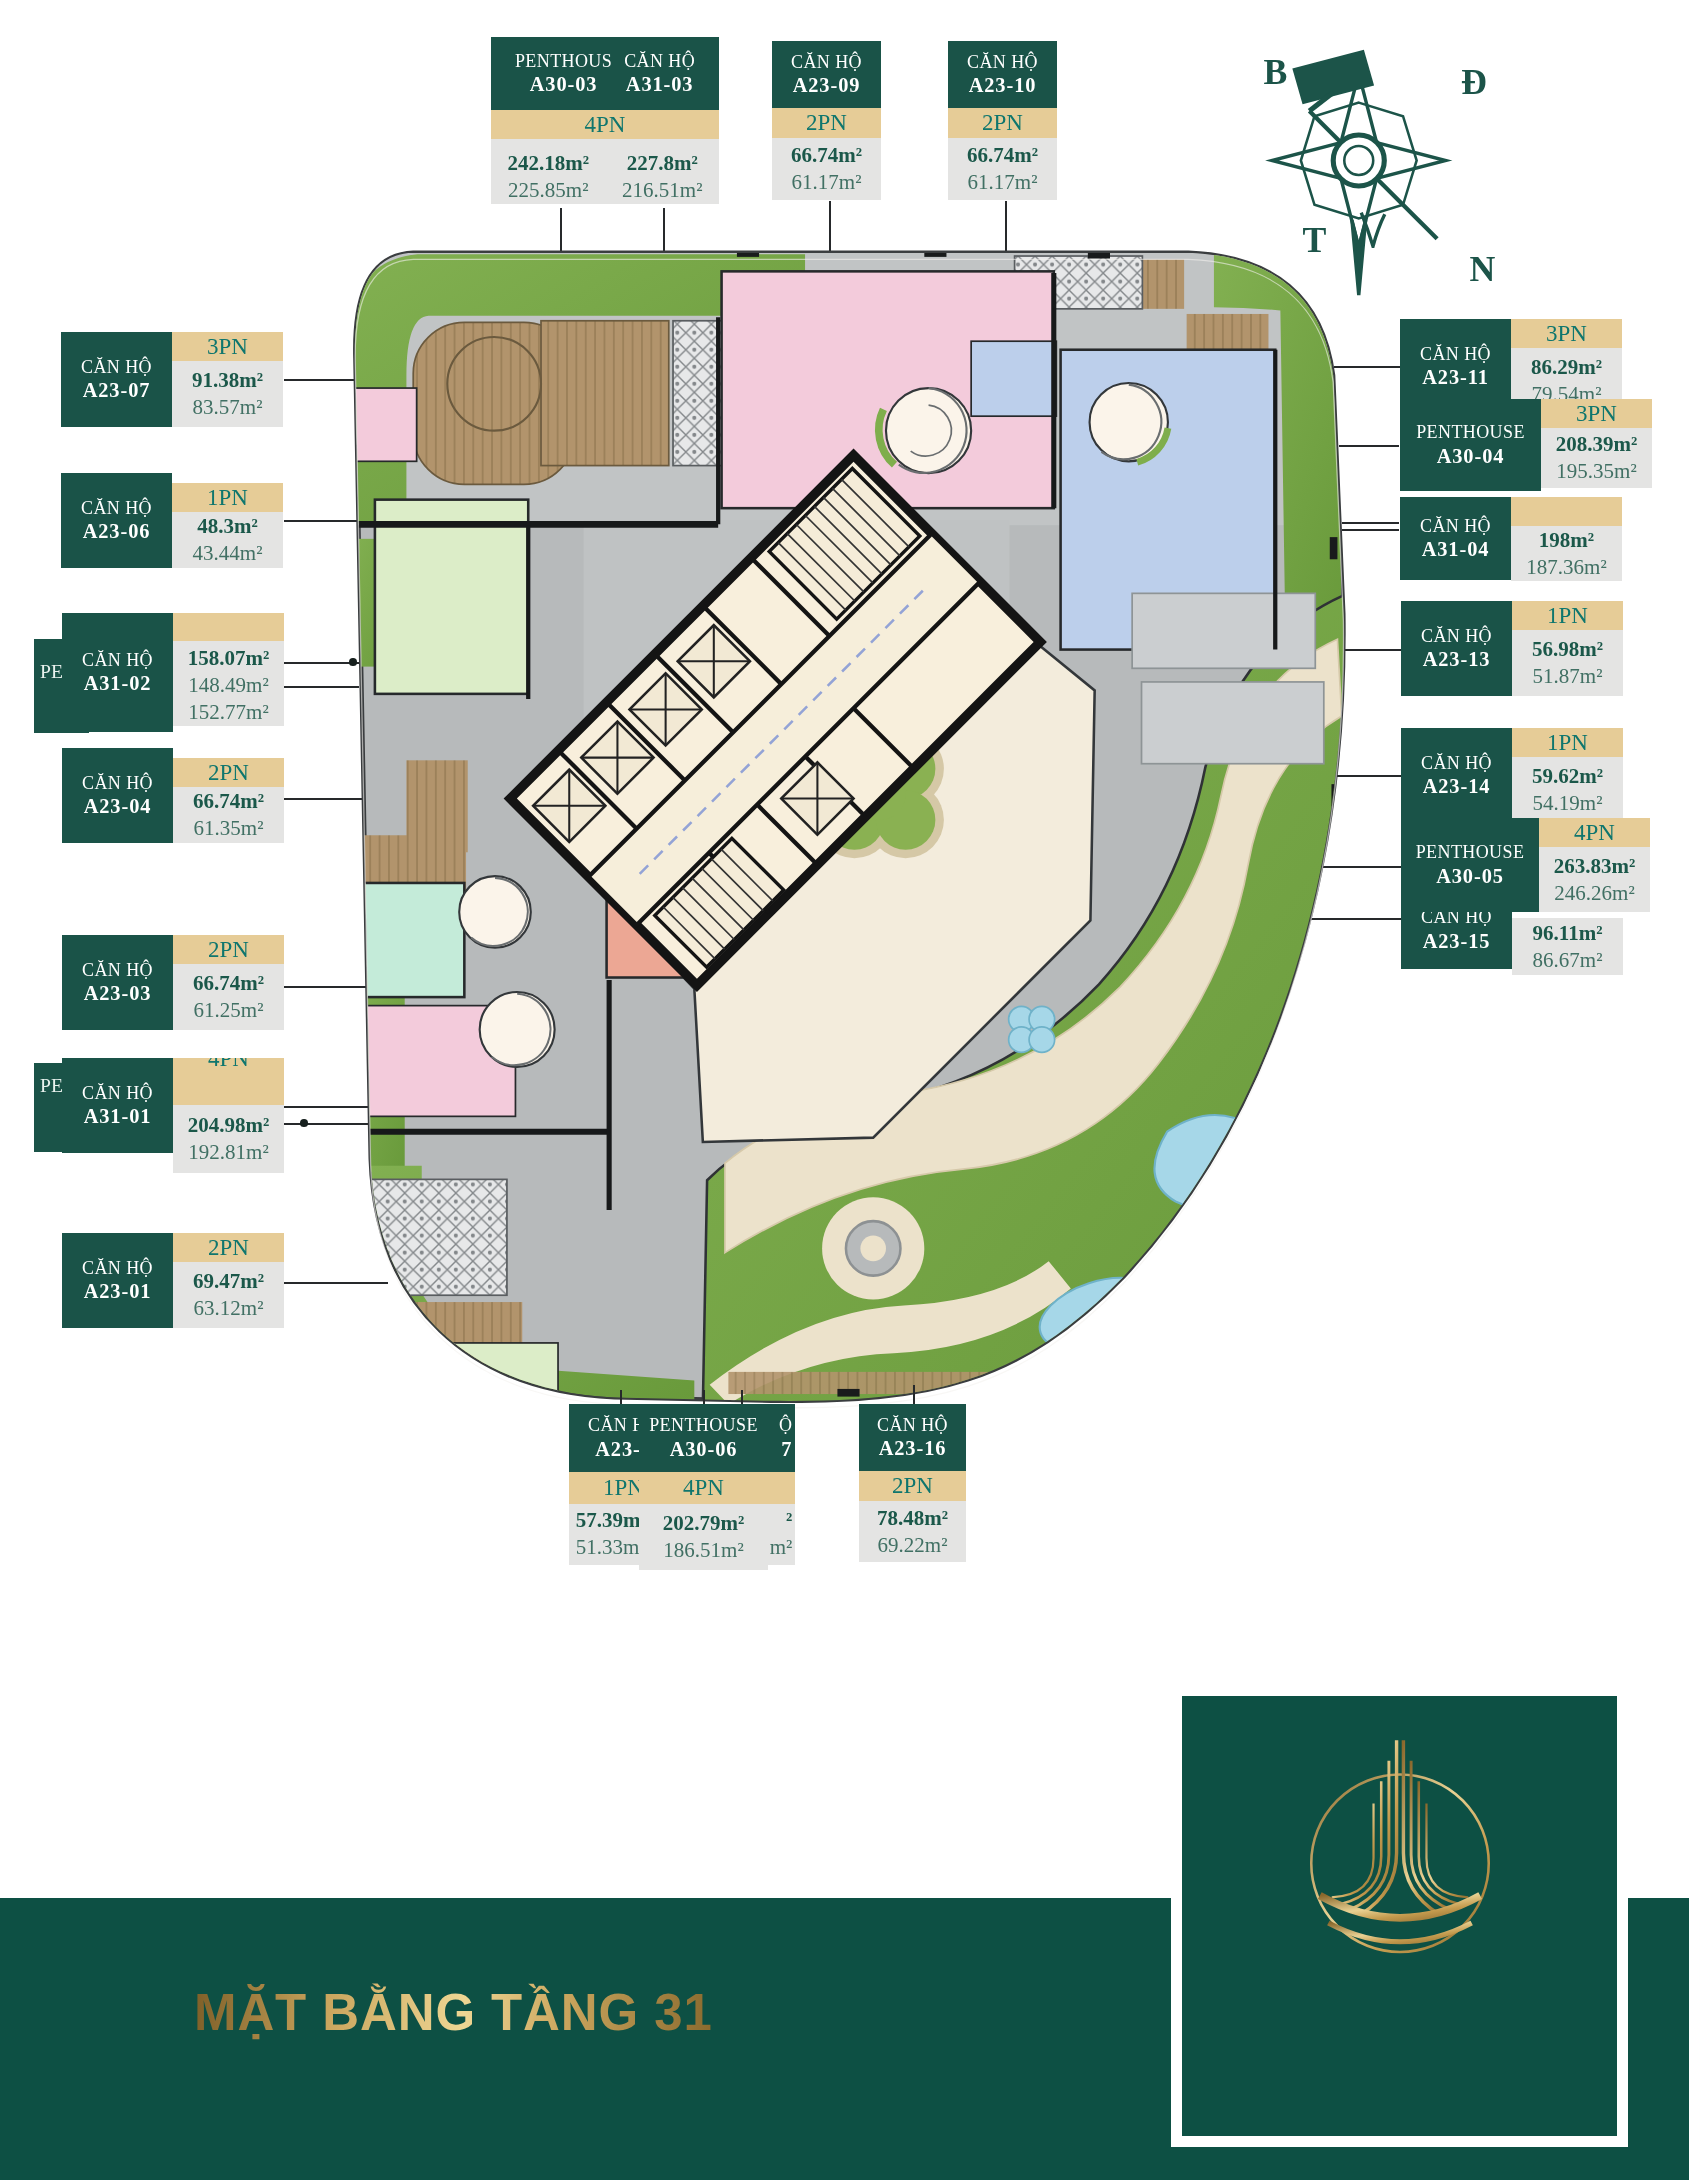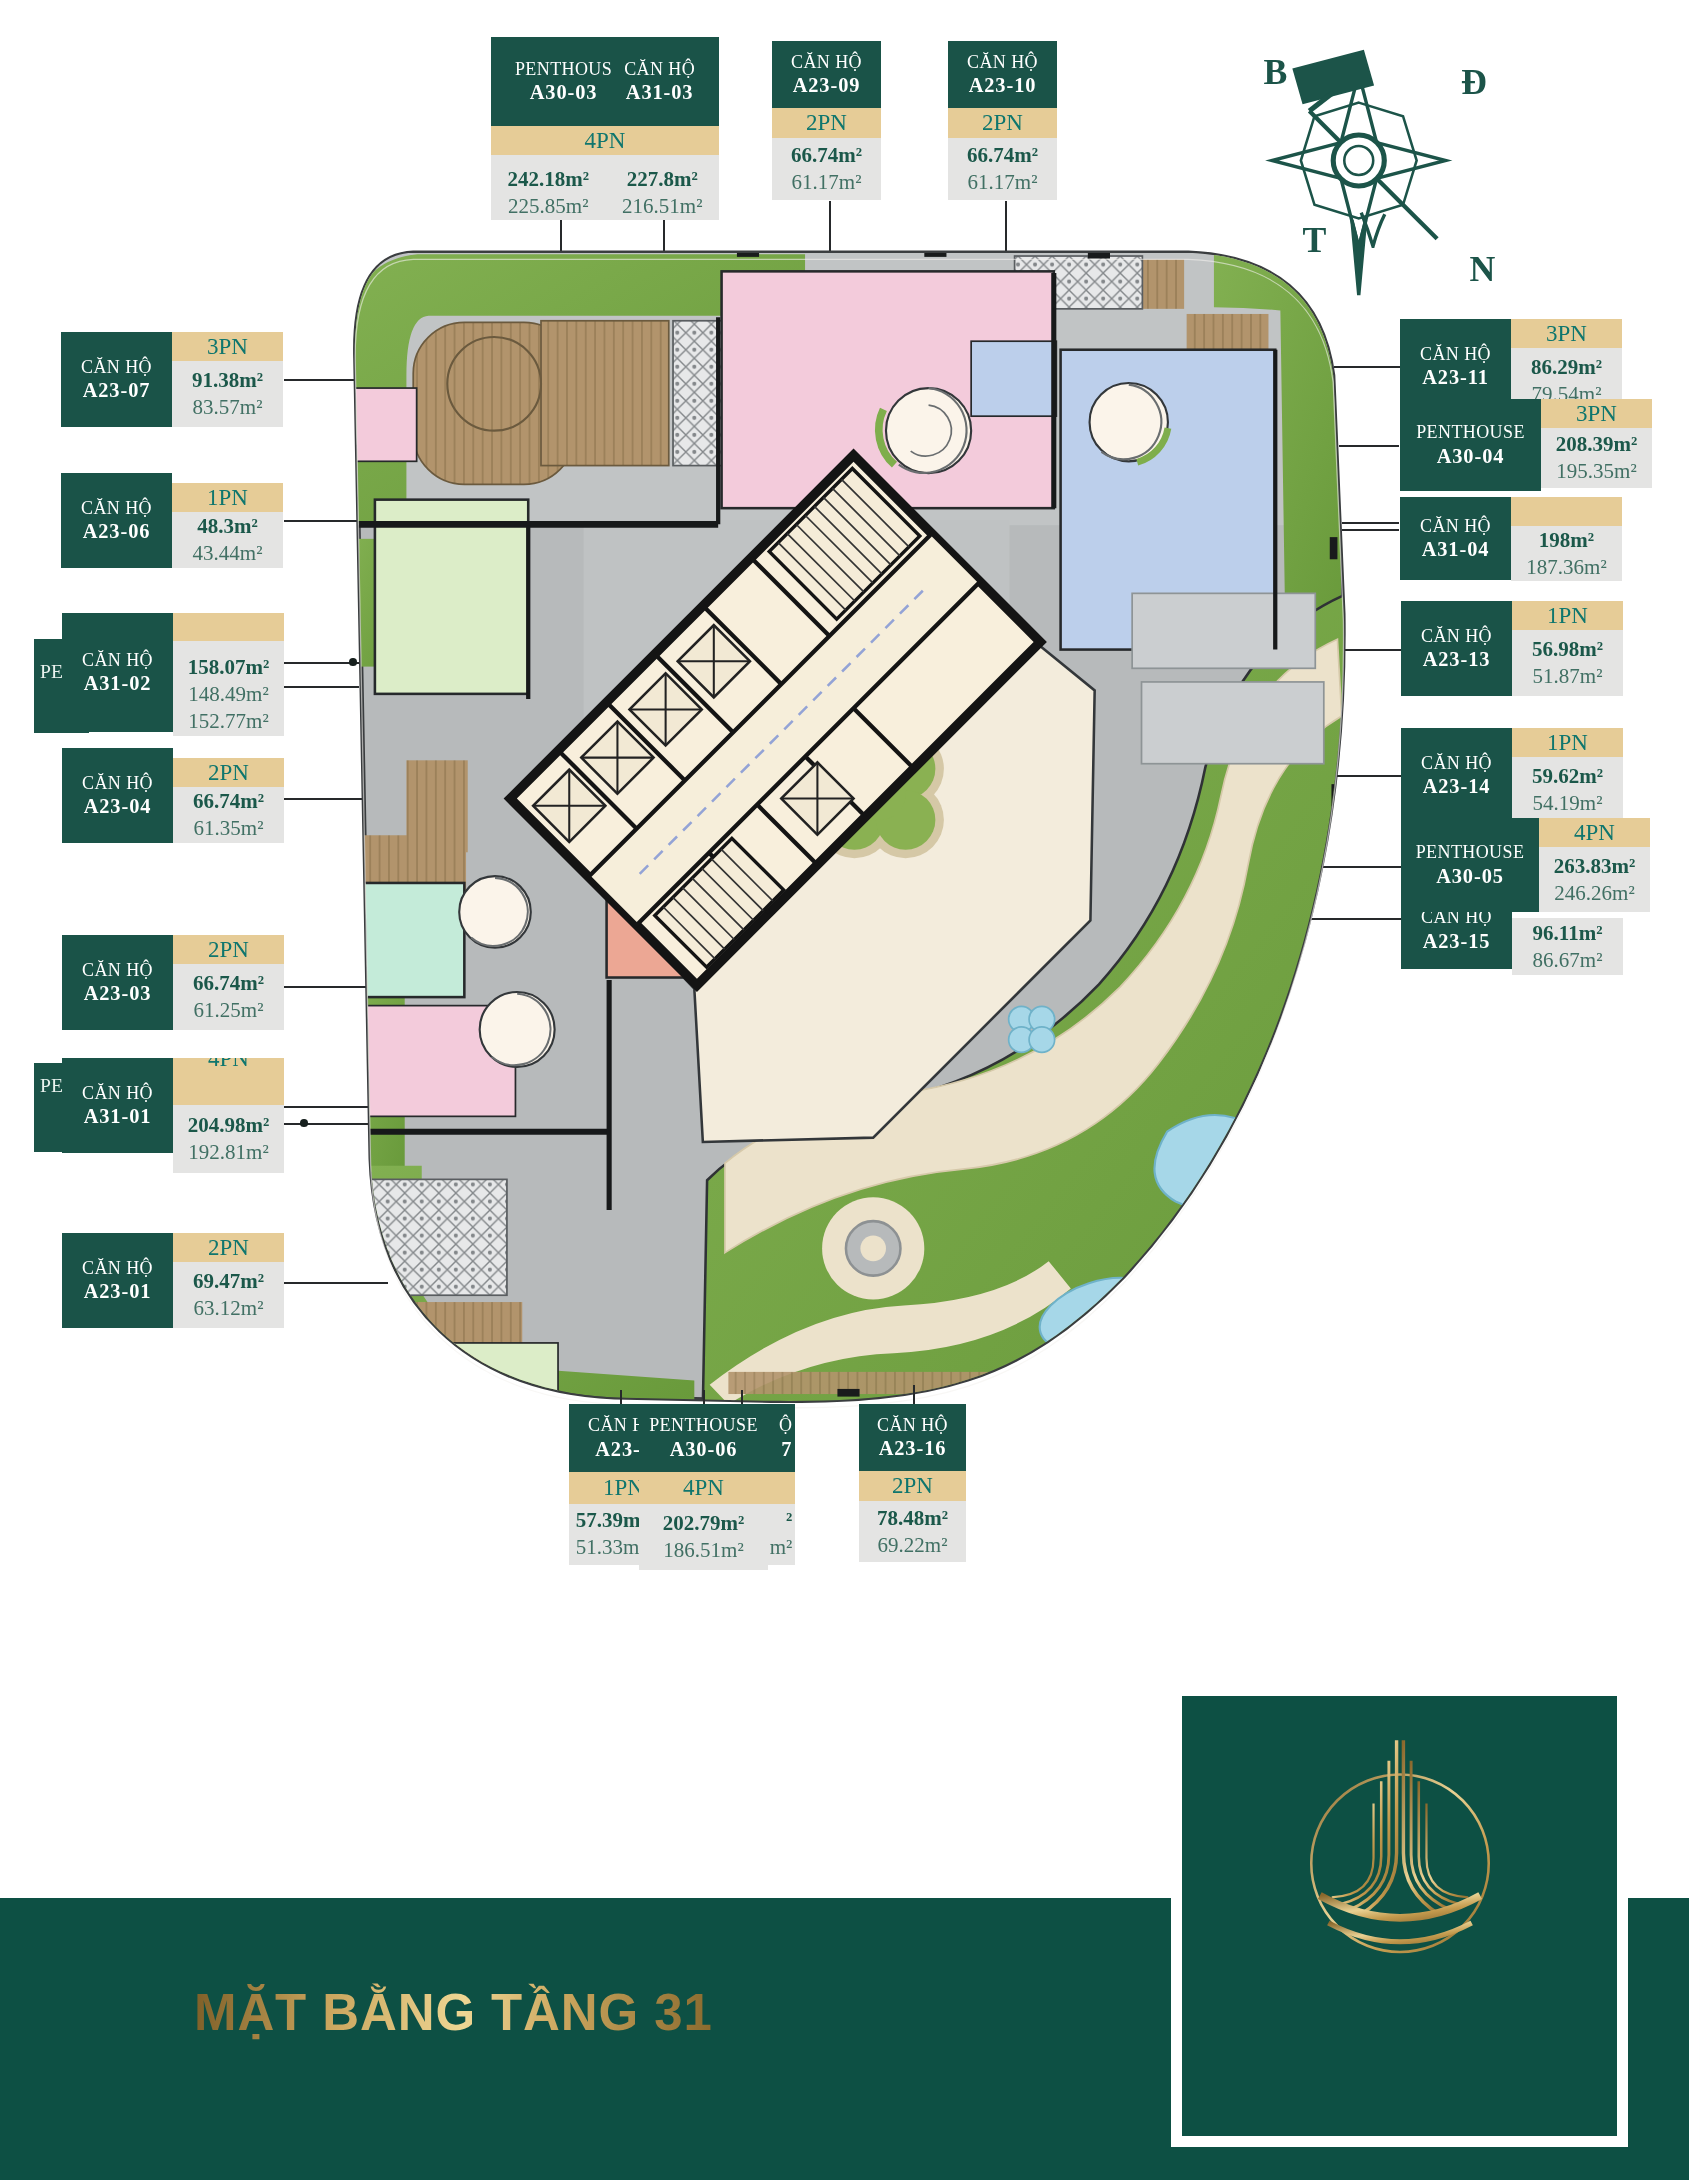--- a/index.html
+++ b/index.html
@@ -313,21 +313,21 @@
 <div class="cline v" style="left:663px;top:208px;height:48px"></div>
 <div class="cline v" style="left:829px;top:201px;height:55px"></div>
 <div class="cline v" style="left:1005px;top:201px;height:55px"></div>
 
 <div class="cline v" style="left:620px;top:1390px;height:13.6px;z-index:3"></div>
 <div class="cline v" style="left:703px;top:1390px;height:13.6px;z-index:3"></div>
 <div class="cline v" style="left:741px;top:1390px;height:13.6px;z-index:3"></div>
 <div class="cline v" style="left:913px;top:1385px;height:19px;z-index:3"></div>
 
 <div class="lbl stack combo" style="left:491px;top:37px;width:228px">
-  <div class="hdr" style="height:89px">
+  <div class="hdr" style="height:73px">
     <div class="hrow">
       <div class="hcol">
         <span class="t">PENTHOUS</span>
         <span class="c">A30-03</span>
       </div>
       <div class="hcol">
         <span class="t">CĂN HỘ</span>
         <span class="c">A31-03</span>
       </div>
     </div>
@@ -398,21 +398,21 @@
 </div>
 
 <div class="pe-chip" style="left:34px;top:639px;height:94px;padding-top:22px"><span>PE</span></div>
 <div class="lbl side behind" style="left:62px;top:613px;z-index:3">
   <div class="hdr" style="height:119px">
       <span class="t">CĂN HỘ</span>
     <span class="c">A31-02</span>
     </div>
   <div class="col">
       <div class="pn" style="height:28px"></div>
-    <div class="vals" style="height:82px;justify-content:flex-start;padding-top:13px">
+    <div class="vals" style="height:82px;justify-content:flex-end;padding-top:3px">
       <div class="g">158.07m²</div>
       <div class="n">148.49m²</div>
       <div class="n">152.77m²</div>
       </div>
     </div>
 </div>
 
 <div class="lbl side" style="left:62px;top:748px">
   <div class="hdr">
       <span class="t">CĂN HỘ</span>

